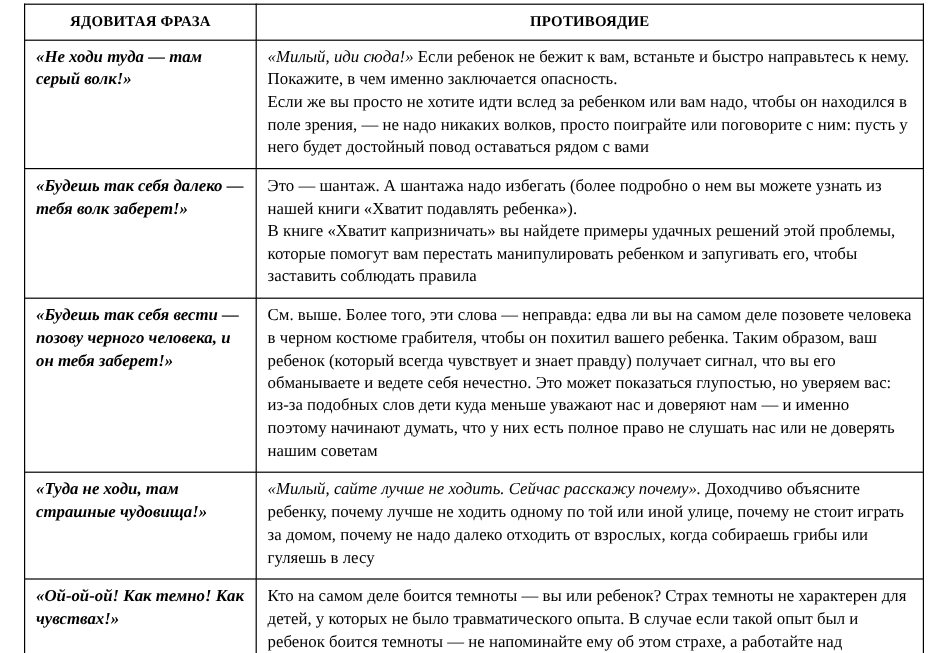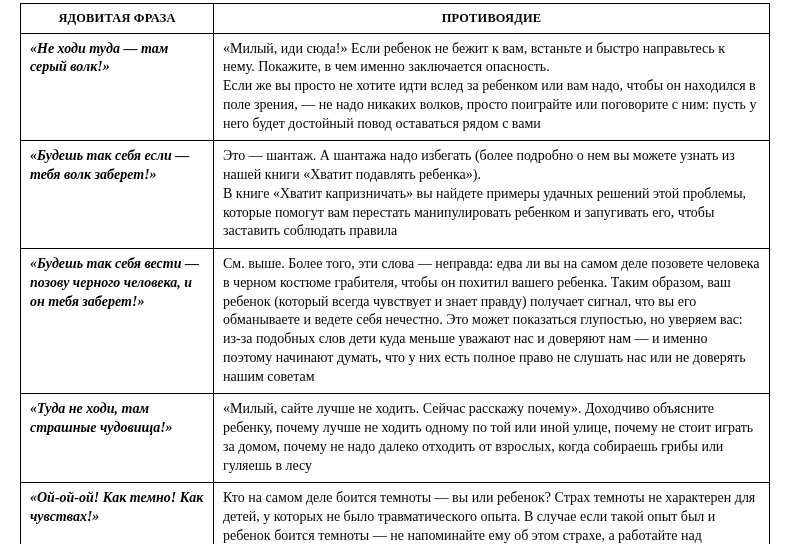--- a/index.html
+++ b/index.html
@@ -32,21 +32,21 @@
     font-weight: bold;
     padding: 6px 8px;
     font-size: 12.4px;
     letter-spacing: 0.2px;
   }
   td { padding: 6px 9px 7px 9px; }
   td.phrase-cell {
     font-weight: bold;
     font-style: italic;
   }
-  .lead { }
+  .lead { font-style: italic; }
   .rest { white-space: pre-line; }
 </style>
 </head>
 <body>
 
 <div class="page">
   <table class="antidote-table">
     <colgroup>
       <col class="col-phrase">
       <col class="col-antidote">
@@ -57,21 +57,21 @@
         <th>ПРОТИВОЯДИЕ</th>
       </tr>
     </thead>
     <tbody>
       <tr>
         <td class="phrase-cell">«Не ходи туда — там серый волк!»</td>
         <td class="antidote-cell"><span class="lead">«Милый, иди сюда!»</span><span class="rest"> Если ребенок не бежит к вам, встаньте и быстро направьтесь к нему. Покажите, в чем именно заключается опасность.
 Если же вы просто не хотите идти вслед за ребенком или вам надо, чтобы он находился в поле зрения, — не надо никаких волков, просто поиграйте или поговорите с ним: пусть у него будет достойный повод оставаться рядом с вами</span></td>
       </tr>
       <tr>
-        <td class="phrase-cell">«Будешь так себя если — тебя волк заберет!»</td>
+        <td class="phrase-cell">«Будешь так себя далеко — тебя волк заберет!»</td>
         <td class="antidote-cell"><span class="lead"></span><span class="rest">Это — шантаж. А шантажа надо избегать (более подробно о нем вы можете узнать из нашей книги «Хватит подавлять ребенка»).
 В книге «Хватит капризничать» вы найдете примеры удачных решений этой проблемы, которые помогут вам перестать манипулировать ребенком и запугивать его, чтобы заставить соблюдать правила</span></td>
       </tr>
       <tr>
         <td class="phrase-cell">«Будешь так себя вести — позову черного человека, и он тебя заберет!»</td>
         <td class="antidote-cell"><span class="lead"></span><span class="rest">См. выше. Более того, эти слова — неправда: едва ли вы на самом деле позовете человека в черном костюме грабителя, чтобы он похитил вашего ребенка. Таким образом, ваш ребенок (который всегда чувствует и знает правду) получает сигнал, что вы его обманываете и ведете себя нечестно. Это может показаться глупостью, но уверяем вас: из-за подобных слов дети куда меньше уважают нас и доверяют нам — и именно поэтому начинают думать, что у них есть полное право не слушать нас или не доверять нашим советам</span></td>
       </tr>
       <tr>
         <td class="phrase-cell">«Туда не ходи, там страшные чудовища!»</td>
         <td class="antidote-cell"><span class="lead">«Милый, сайте лучше не ходить. Сейчас расскажу почему».</span><span class="rest"> Доходчиво объясните ребенку, почему лучше не ходить одному по той или иной улице, почему не стоит играть за домом, почему не надо далеко отходить от взрослых, когда собираешь грибы или гуляешь в лесу</span></td>

